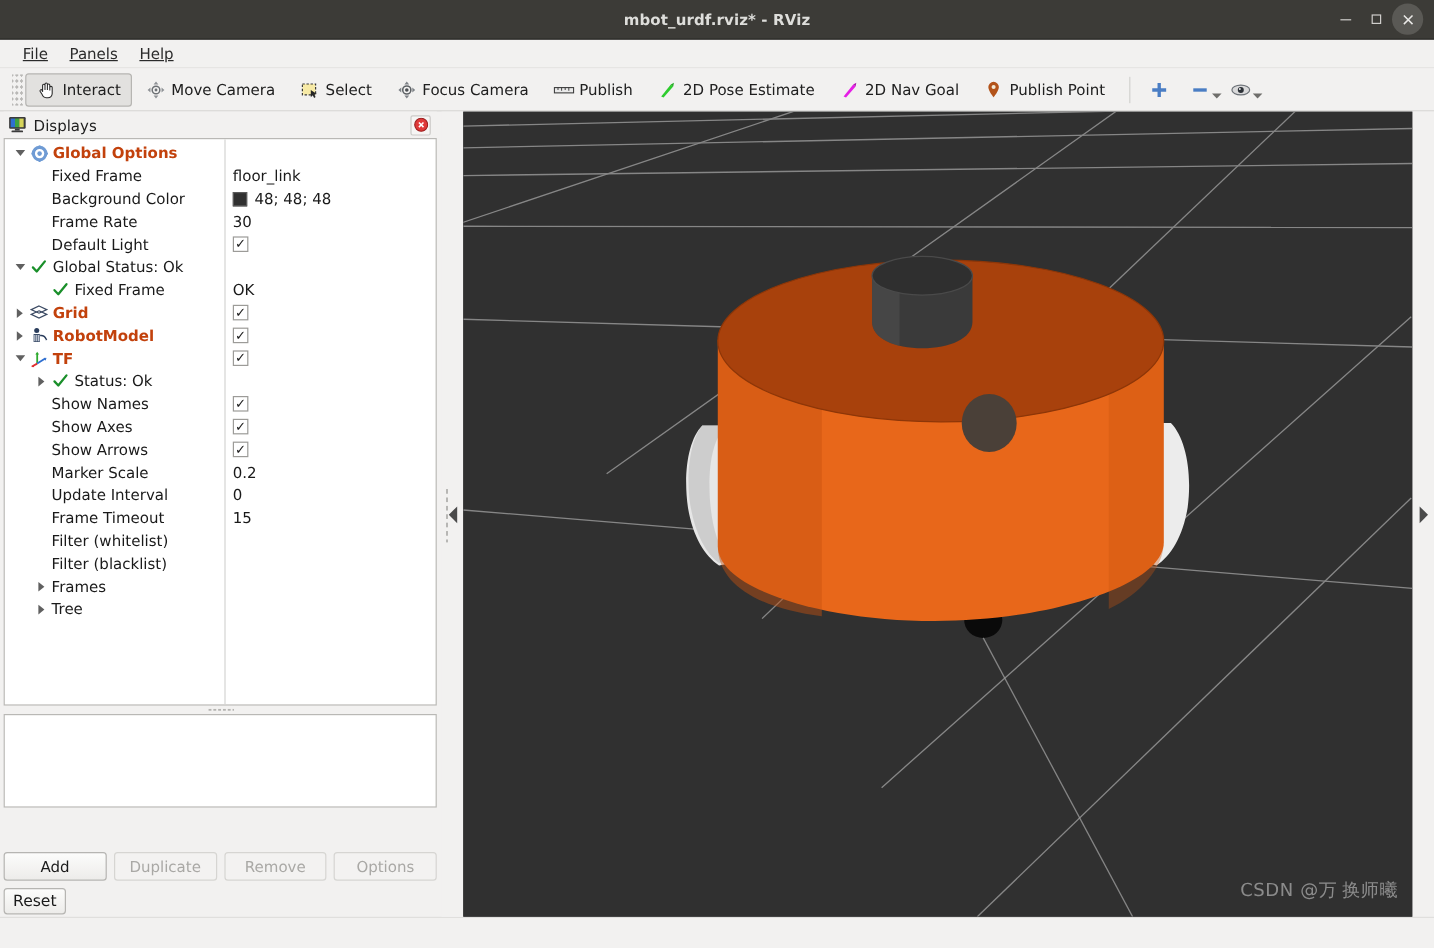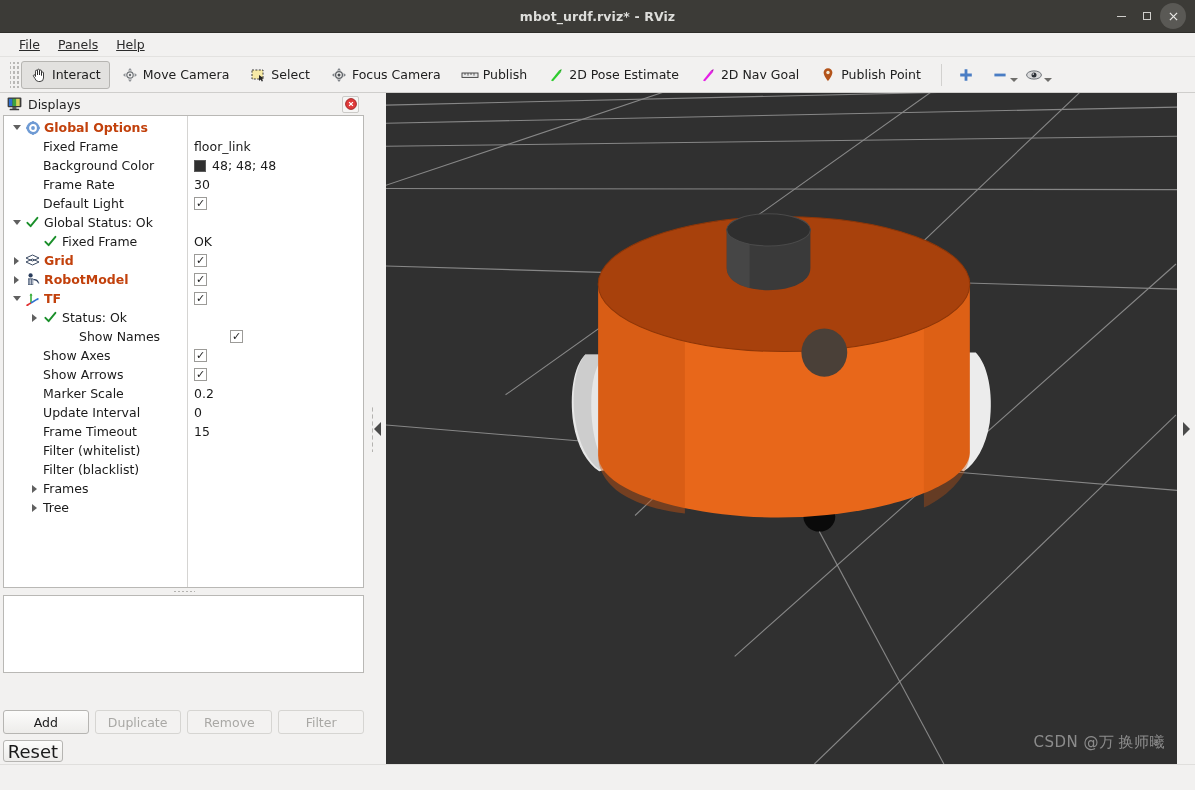--- a/index.html
+++ b/index.html
@@ -215,25 +215,25 @@
     border: 1px solid #b6b5b2;
     border-radius: 3px;
     background: linear-gradient(#fcfcfb, #edecea);
     font-size: 12.5px;
     color: #1a1a1a;
     display:flex;align-items:center;justify-content:center;
   }
   .pbtn.disabled { color: #a9a8a5; background: #f3f2f1; border-color: #d6d5d2; }
   .resetrow { padding-top: 6px; }
   .resetbtn {
-    width: 60px; height: 22px;
+    width: 52px; height: 22px;
     border: 1px solid #b6b5b2;
     border-radius: 3px;
     background: linear-gradient(#fcfcfb, #edecea);
-    font-size: 18px; color:#1a1a1a;
+    font-size: 13px; color:#1a1a1a;
     display:flex;align-items:center;justify-content:center;
   }
 
   
   .vsplit {
     width: 18px; flex: 0 0 18px;
     display: flex; align-items: center; justify-content: center;
     position: relative;
     background: #f2f1f0;
   }
@@ -603,21 +603,21 @@
                 <span class="ticon">
                   <svg width="13" height="13" viewBox="0 0 13 13">
                     <path d="M1.4 6.8 L4.6 10.2 L11.4 1.8" stroke="#1a8f2a" stroke-width="1.9" fill="none" stroke-linecap="round" stroke-linejoin="round"></path>
                   </svg>
                 </span>
                 <span class="tlabel">Status: Ok</span>
               </div>
               <div class="tval"></div>
             </div>
             <div class="trow">
-              <div class="tname" style="padding-left: 24px; margin-left: 36px;">
+              <div class="tname" style="padding-left: 24px;">
                 <span class="arrow"></span>
                 <span class="ticon" style="width: 0px; flex: 0 0 0px;"></span>
                 <span class="tlabel">Show Names</span>
               </div>
               <div class="tval">
                 <span class="cbox">✓</span>
               </div>
             </div>
             <div class="trow">
               <div class="tname" style="padding-left: 24px;">
@@ -707,21 +707,21 @@
       <div class="splitgrip">
           <i></i>
         </div>
 
       <div class="lowerbox"></div>
 
       <div class="btnrow">
         <div class="pbtn">Add</div>
         <div class="pbtn disabled">Duplicate</div>
         <div class="pbtn disabled">Remove</div>
-        <div class="pbtn disabled">Filter</div>
+        <div class="pbtn disabled">Options</div>
       </div>
       <div class="resetrow">
         <div class="resetbtn">Reset</div>
       </div>
     </div>
 
     <div class="vsplit">
       <span class="dots"></span>
       <span class="collapse-arrow"></span>
     </div>

